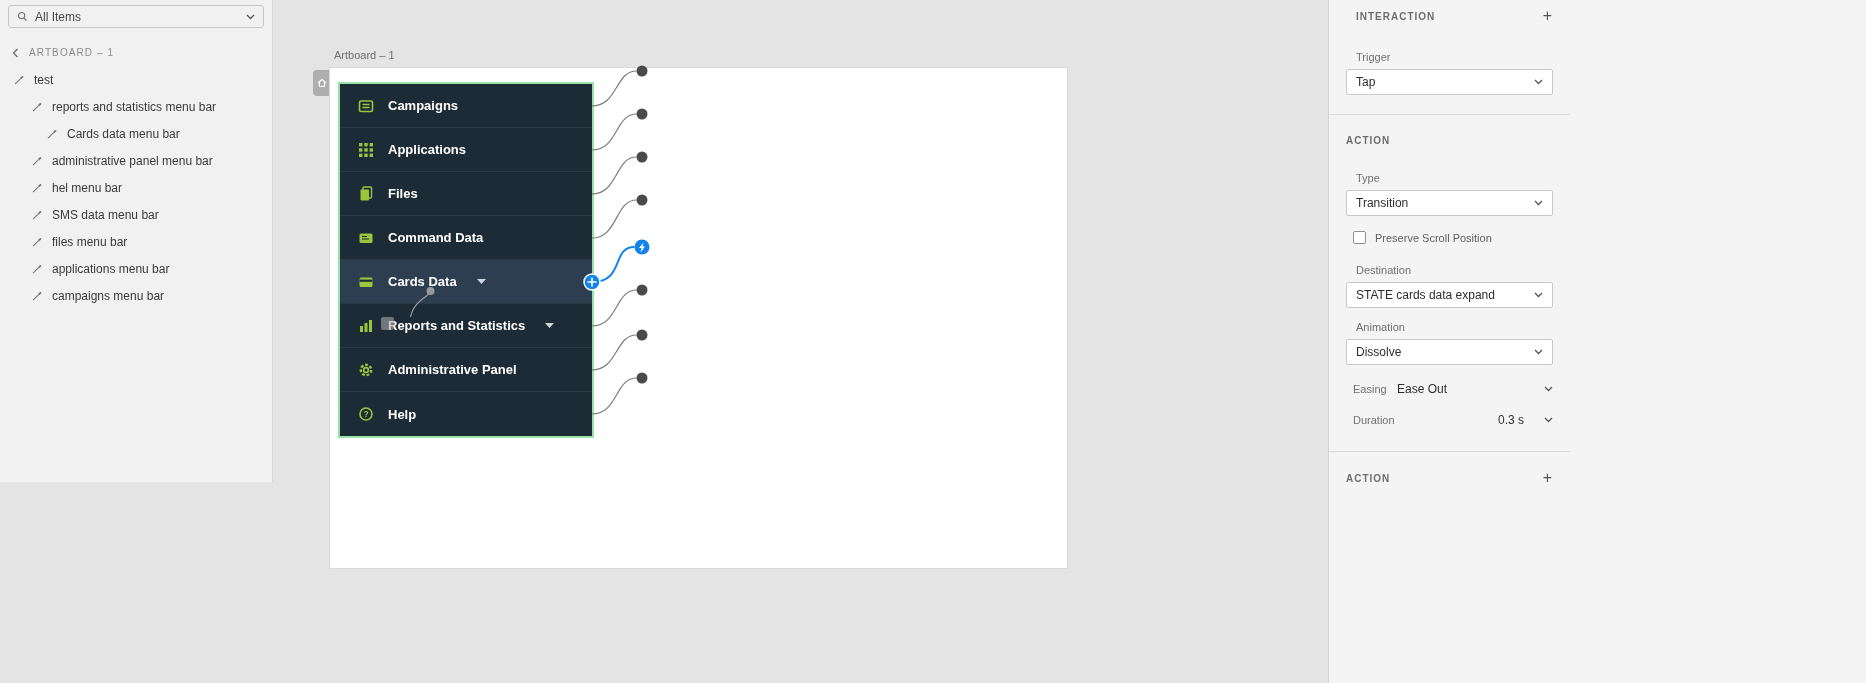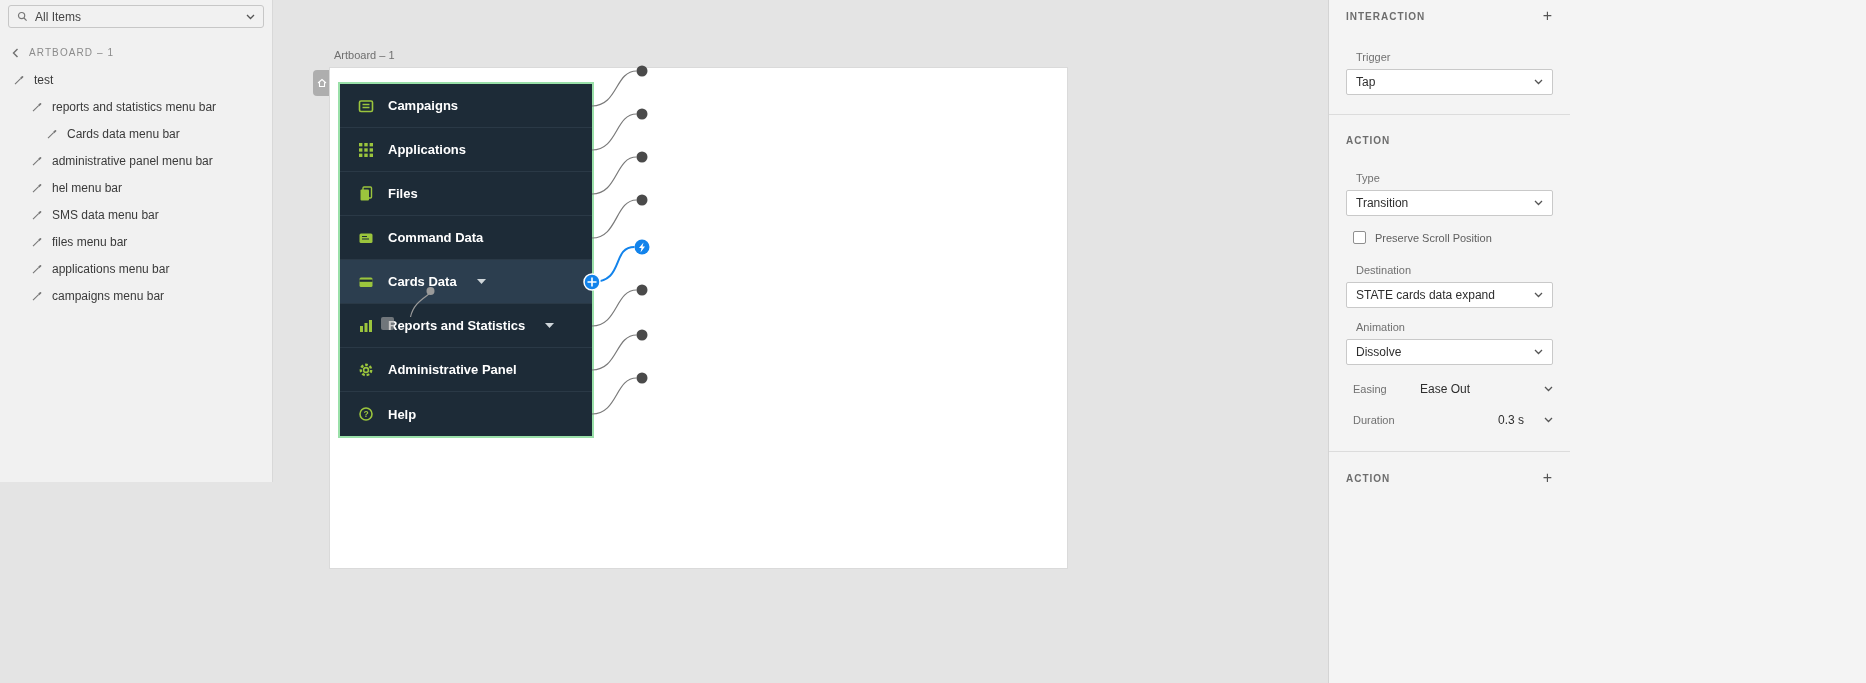--- a/index.html
+++ b/index.html
@@ -30,21 +30,21 @@
   .mrow.sel { background:#2c3e4f; }
   .micon { width:16px; height:16px; flex:none; display:flex; }
   .mlabel { color:#ffffff; font-size:13px; font-weight:700; }
   .caret { margin-left:6px; display:flex; }
   .wires { position:absolute; left:0; top:0; width:1055px; height:683px; z-index:3; pointer-events:none; }
 
   
   .inspector { position:absolute; left:1328px; top:0; width:538px; height:683px; background:#f4f4f4; border-left:1px solid #d4d4d4; }
   .icontent { width:241px; }
   .sec-h { display:flex; justify-content:space-between; align-items:center; padding:0 17px; font-size:10px; font-weight:700; letter-spacing:1px; color:#6d6d6d; }
-  .sec-h.first { margin-top:8px; }
+  .sec-h.first { margin-top:8px;margin-left:10px; }
   .plus { font-size:16px; font-weight:400; color:#555; line-height:1; cursor:default; }
   .lbl { padding:0 27px; font-size:11px; color:#707070; }
   .select { margin:6px 17px 0; height:26px; background:#fff; border:1px solid #c9c9c9; border-radius:2px; display:flex; align-items:center; justify-content:space-between; padding:0 9px; font-size:12px; color:#2e2e2e; cursor:default; }
   .divider { height:1px; background:#dcdcdc; }
   .chk-row { display:flex; align-items:center; gap:9px; margin:15px 17px 0 24px; }
   .checkbox { width:13px; height:13px; background:#fff; border:1px solid #8f8f8f; border-radius:2px; flex:none; }
   .chk-lbl { font-size:11px; color:#5e5e5e; }
   .inline-row { display:flex; align-items:center; margin:0 17px 0 24px; font-size:11px; color:#707070; }
   .inline-row .val { font-size:12px; color:#2e2e2e; }
   .m-t27 { margin-top:27px; } .m-t26 { margin-top:26px; } .m-t20 { margin-top:20px; }
@@ -363,21 +363,21 @@
       <div class="select">
         <span>Dissolve</span>
         <span style="display:flex">
             <svg width="9" height="6" viewBox="0 0 9 6">
               <path d="M1 1l3.5 3.5L8 1" stroke="#555" fill="none" stroke-width="1.3"></path>
             </svg>
           </span>
       </div>
 
       <div class="inline-row m-t17">
-        <span style="width:67px">Easing</span>
+        <span style="width:44px">Easing</span>
         <span class="val">Ease Out</span>
         <span style="flex:1"></span>
         <span style="display:flex">
             <svg width="9" height="6" viewBox="0 0 9 6">
               <path d="M1 1l3.5 3.5L8 1" stroke="#555" fill="none" stroke-width="1.3"></path>
             </svg>
           </span>
       </div>
 
       <div class="inline-row m-t17">

